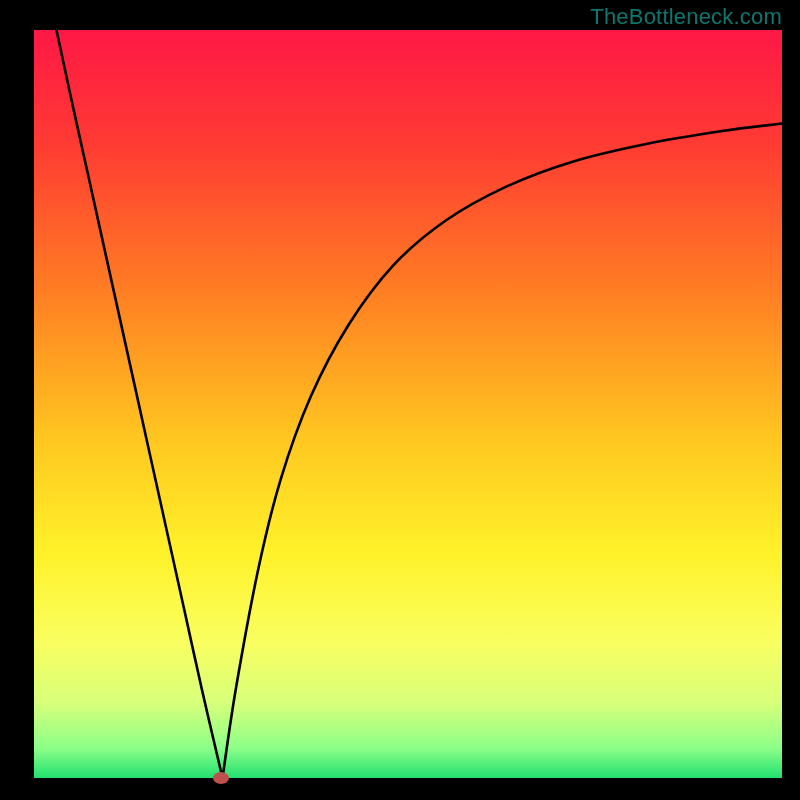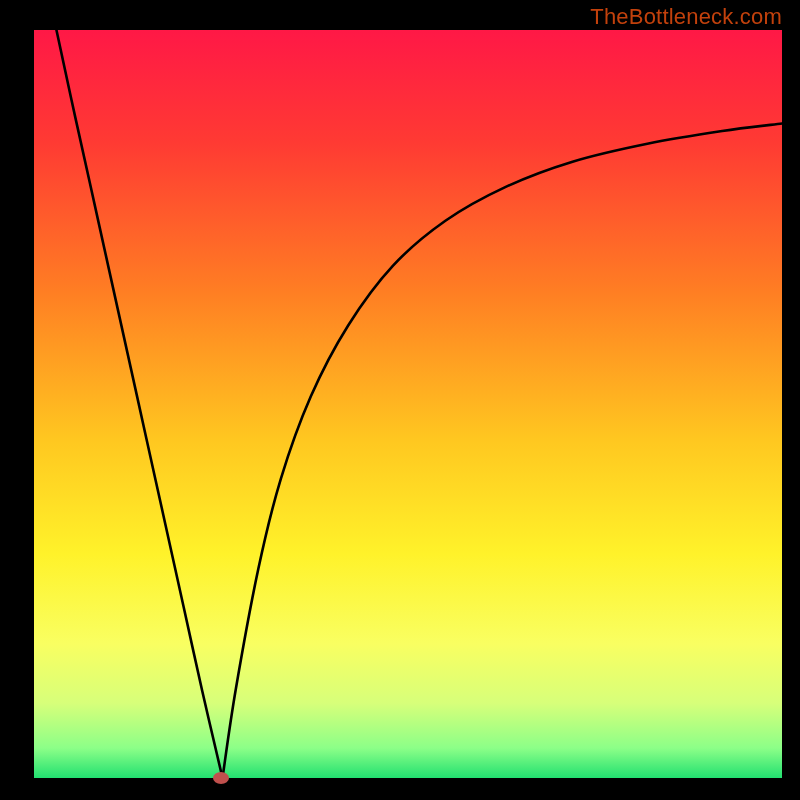--- a/index.html
+++ b/index.html
@@ -13,21 +13,21 @@
   }
   .container {
     position: relative;
     width: 800px;
     height: 800px;
   }
   .watermark {
     position: absolute;
     top: 4px;
     right: 18px;
-    color: #c2410c;
+    color: #0f766e;
     font-size: 22px;
     font-weight: 500;
     letter-spacing: 0.2px;
     z-index: 10;
   }
   svg {
     position: absolute;
     top: 0;
     left: 0;
   }

